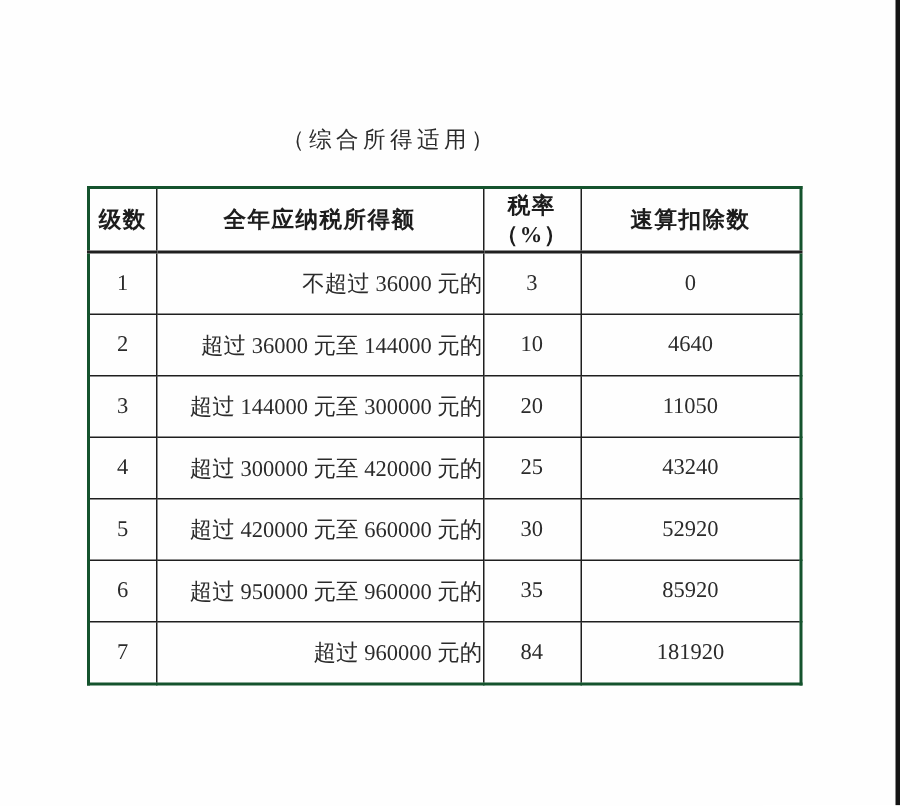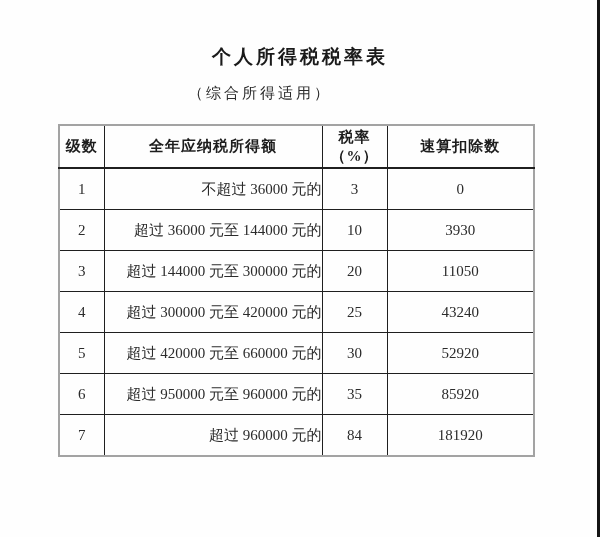--- a/index.html
+++ b/index.html
@@ -58,21 +58,21 @@
   table.tax-table col.c1 { width: 45px; }
   table.tax-table col.c2 { width: 218px; }
   table.tax-table col.c3 { width: 65px; }
   table.tax-table col.c4 { width: 147px; }
   table.tax-table,
   table.tax-table th,
   table.tax-table td {
     border: 1px solid #1f1f1f;
   }
   table.tax-table {
-    border: 2px solid #a3a3a3;
+    border: 2px solid #14532d;
   }
   table.tax-table thead th {
     border-bottom: 2px solid #1f1f1f;
   }
   table.tax-table th {
     height: 41px;
     font-size: 15px;
     font-weight: bold;
     text-align: center;
     vertical-align: middle;
@@ -89,21 +89,20 @@
   table.tax-table td.income {
     text-align: right;
     padding-left: 14px;
   }
 </style>
 </head>
 <body>
 
 <div class="page">
 
-  <div class="page-title">个人所得税税率表</div>
   <div class="page-subtitle">（综合所得适用）</div>
 
   <table class="tax-table">
     <colgroup>
       <col class="c1">
         <col class="c2">
         <col class="c3">
         <col class="c4">
     </colgroup>
     <thead>
@@ -118,21 +117,21 @@
       <tr>
         <td>1</td>
         <td class="income">不超过 36000 元的</td>
         <td>3</td>
         <td>0</td>
       </tr>
       <tr>
         <td>2</td>
         <td class="income">超过 36000 元至 144000 元的</td>
         <td>10</td>
-        <td>3930</td>
+        <td>4640</td>
       </tr>
       <tr>
         <td>3</td>
         <td class="income">超过 144000 元至 300000 元的</td>
         <td>20</td>
         <td>11050</td>
       </tr>
       <tr>
         <td>4</td>
         <td class="income">超过 300000 元至 420000 元的</td>

